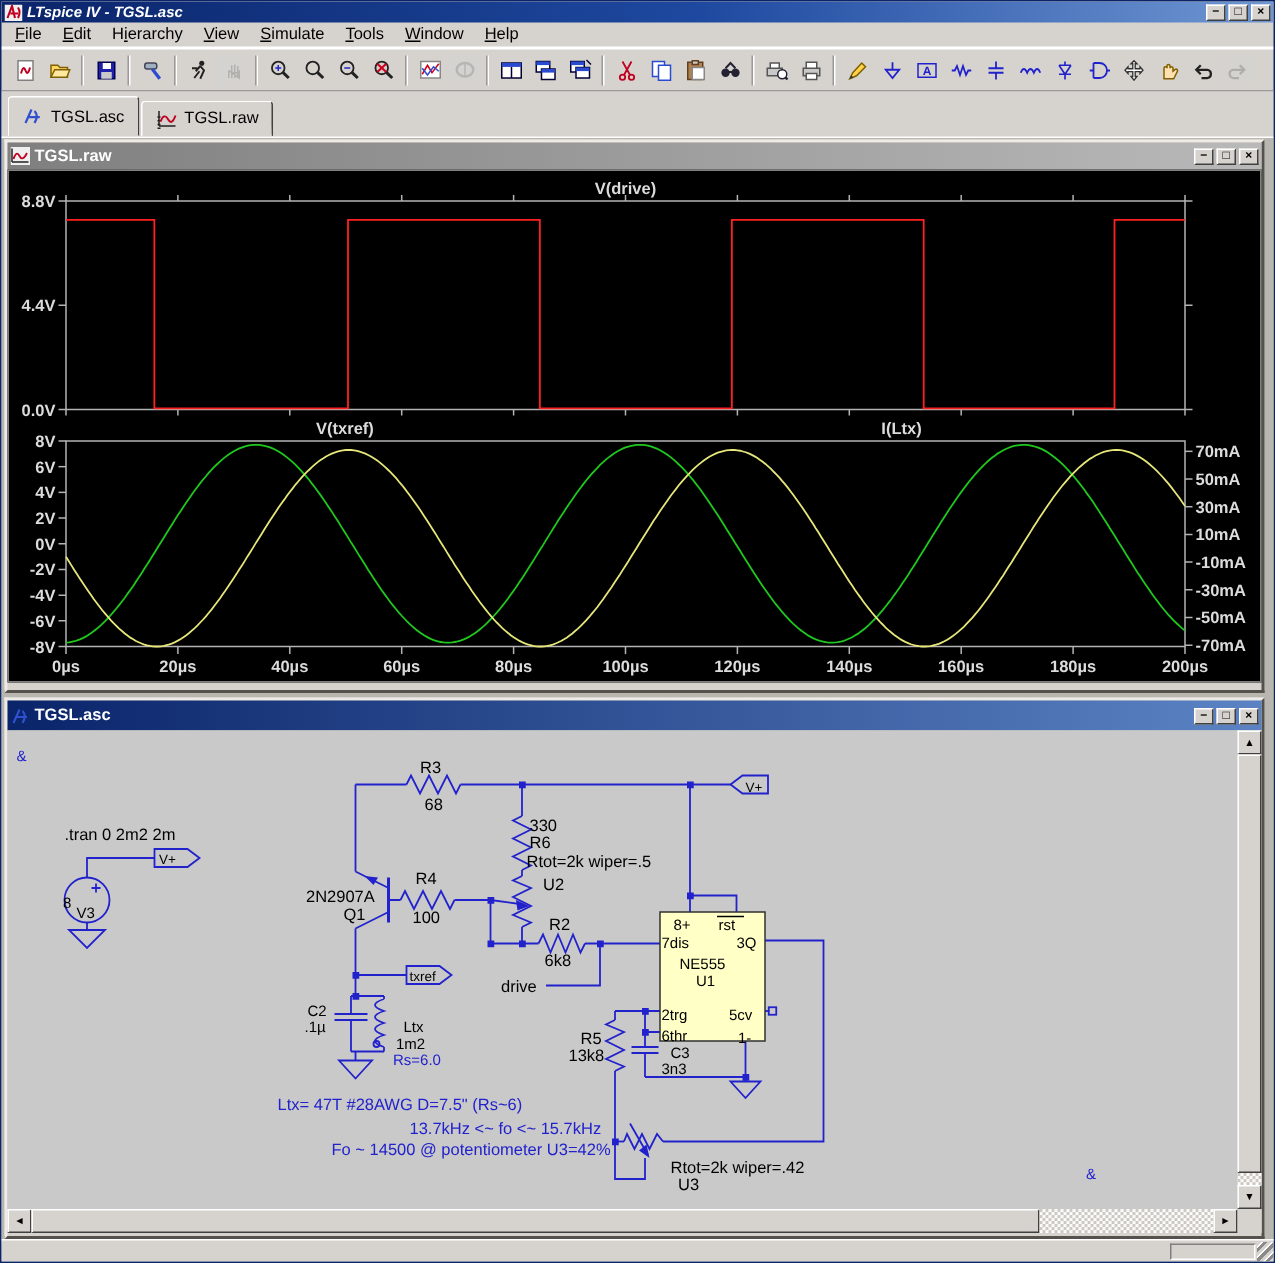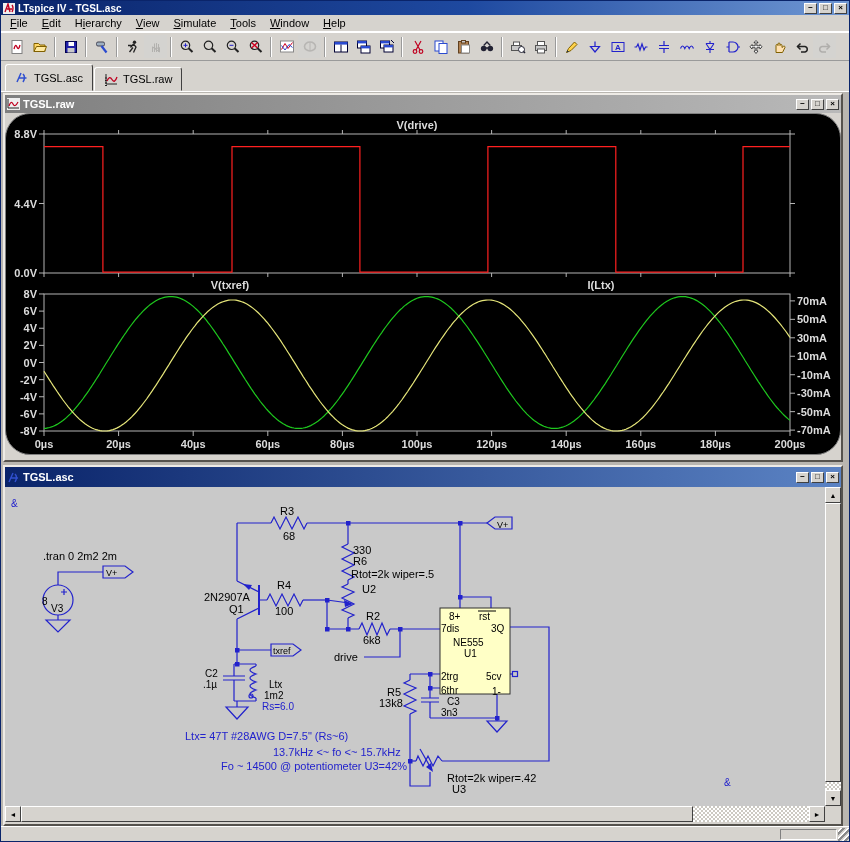--- a/index.html
+++ b/index.html
@@ -1,21 +1,21 @@
 <!DOCTYPE html>
 <html><head>
 <meta charset="utf-8">
 <style>
   html,body{margin:0;padding:0;background:#555;}
   *{box-sizing:border-box;}
   .app{position:relative;width:850px;height:842px;background:#d6d3ce;font-family:"Liberation Sans",sans-serif;overflow:hidden;border:1px solid #0a246a;}
   
   .titlebar{height:14px;background:linear-gradient(90deg,#0a246a 0%,#1e49a0 55%,#6f97d3 100%);display:flex;align-items:center;padding:0 2px;color:#fff;}
   .titlebar .ticon{width:12px;height:11px;margin-right:3px;}
-  .titlebar .ttext{font-size:10px;font-weight:bold;flex:1;white-space:nowrap;}
+  .titlebar .ttext{font-size:10px;font-weight:bold;flex:1;white-space:nowrap;font-style:italic;}
   .winbtns{display:flex;gap:2px;}
   .wbtn{width:13px;height:11px;background:#d6d3ce;border:1px solid;border-color:#fff #404040 #404040 #fff;font-size:8px;line-height:8px;text-align:center;color:#000;font-weight:bold;padding:0;}
   
   .menubar{height:17px;display:flex;align-items:center;padding-left:2px;font-size:11px;color:#000;border-bottom:1px solid #fff;}
   .menu-item{padding:12px 7px;}
   
   .toolbar{height:29px;display:flex;align-items:center;padding-left:4px;border-top:1px solid #fff;border-bottom:1px solid #9a9a9a;}
   .tbtn{width:23px;height:23px;display:flex;align-items:center;justify-content:center;background:#d6d3ce;border:1px solid #d6d3ce;padding:0;}
   .tbtn.dis{opacity:.5;filter:grayscale(1);}
   .tsep{width:2px;height:20px;margin:0 3px;border-left:1px solid #9a9a9a;border-right:1px solid #fff;}
@@ -322,21 +322,21 @@
           <path d="M1 10 V1 M1 10 H12" stroke="#222"></path>
           <path d="M2 8 Q4 2 6 6 T11 4" stroke="#c00020" fill="none" stroke-width="1.2"></path>
         </svg>
         <span class="ctext">TGSL.raw</span>
         <span class="winbtns">
           <button class="wbtn">−</button>
           <button class="wbtn">□</button>
           <button class="wbtn">×</button>
         </span>
       </div>
-      <div class="wave-client" style="height:342px;margin:0;border-radius:25px;">
+      <div class="wave-client" style="height:342px;margin:0;">
         <svg id="wave-svg" class="wave-svg" width="836" height="343" viewBox="4 113 836 343">
             <rect x="42" y="133" width="746" height="139" fill="none" stroke="#b4b4b4"></rect>
             <rect x="42" y="293" width="746" height="137" fill="none" stroke="#b4b4b4"></rect>
             <text x="415" y="128" text-anchor="middle" fill="#ff2020">V(drive)</text>
             <text x="228" y="288" text-anchor="middle" fill="#1ec81e">V(txref)</text>
             <text x="599" y="288" text-anchor="middle" fill="#e6e67a">I(Ltx)</text>
             <line x1="37" y1="133" x2="42" y2="133" stroke="#b4b4b4"></line>
             <line x1="788" y1="133" x2="793" y2="133" stroke="#b4b4b4"></line>
             <text x="35" y="137" text-anchor="end">8.8V</text>
             <line x1="37" y1="202.5" x2="42" y2="202.5" stroke="#b4b4b4"></line>

